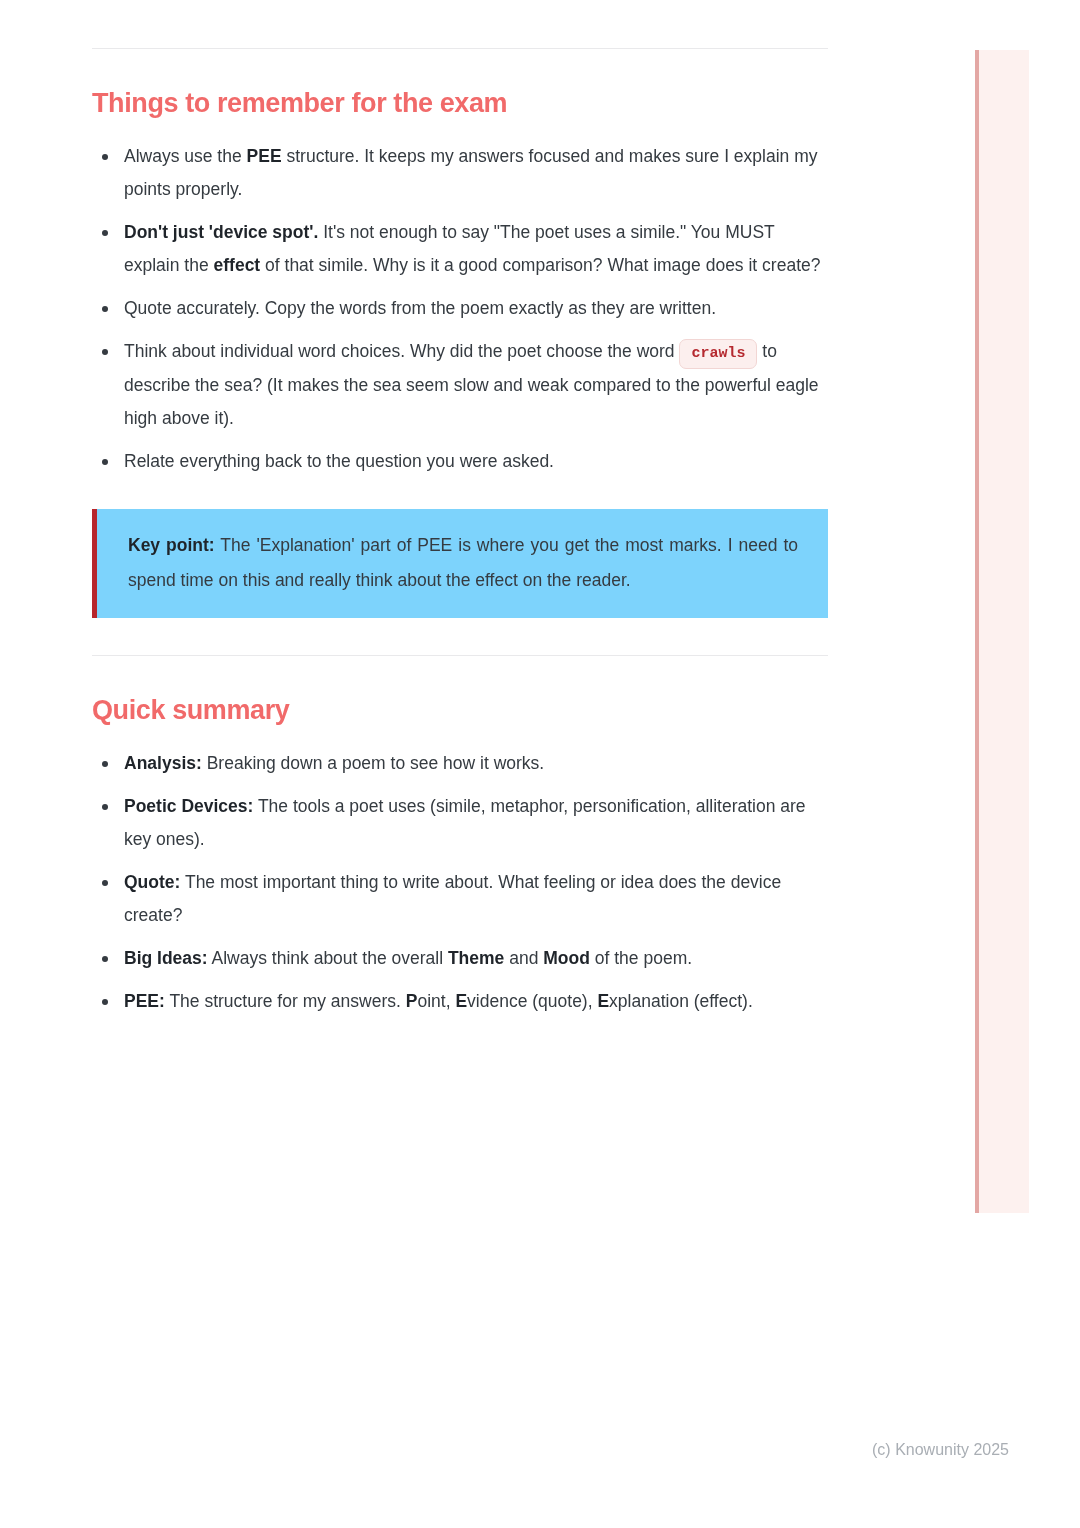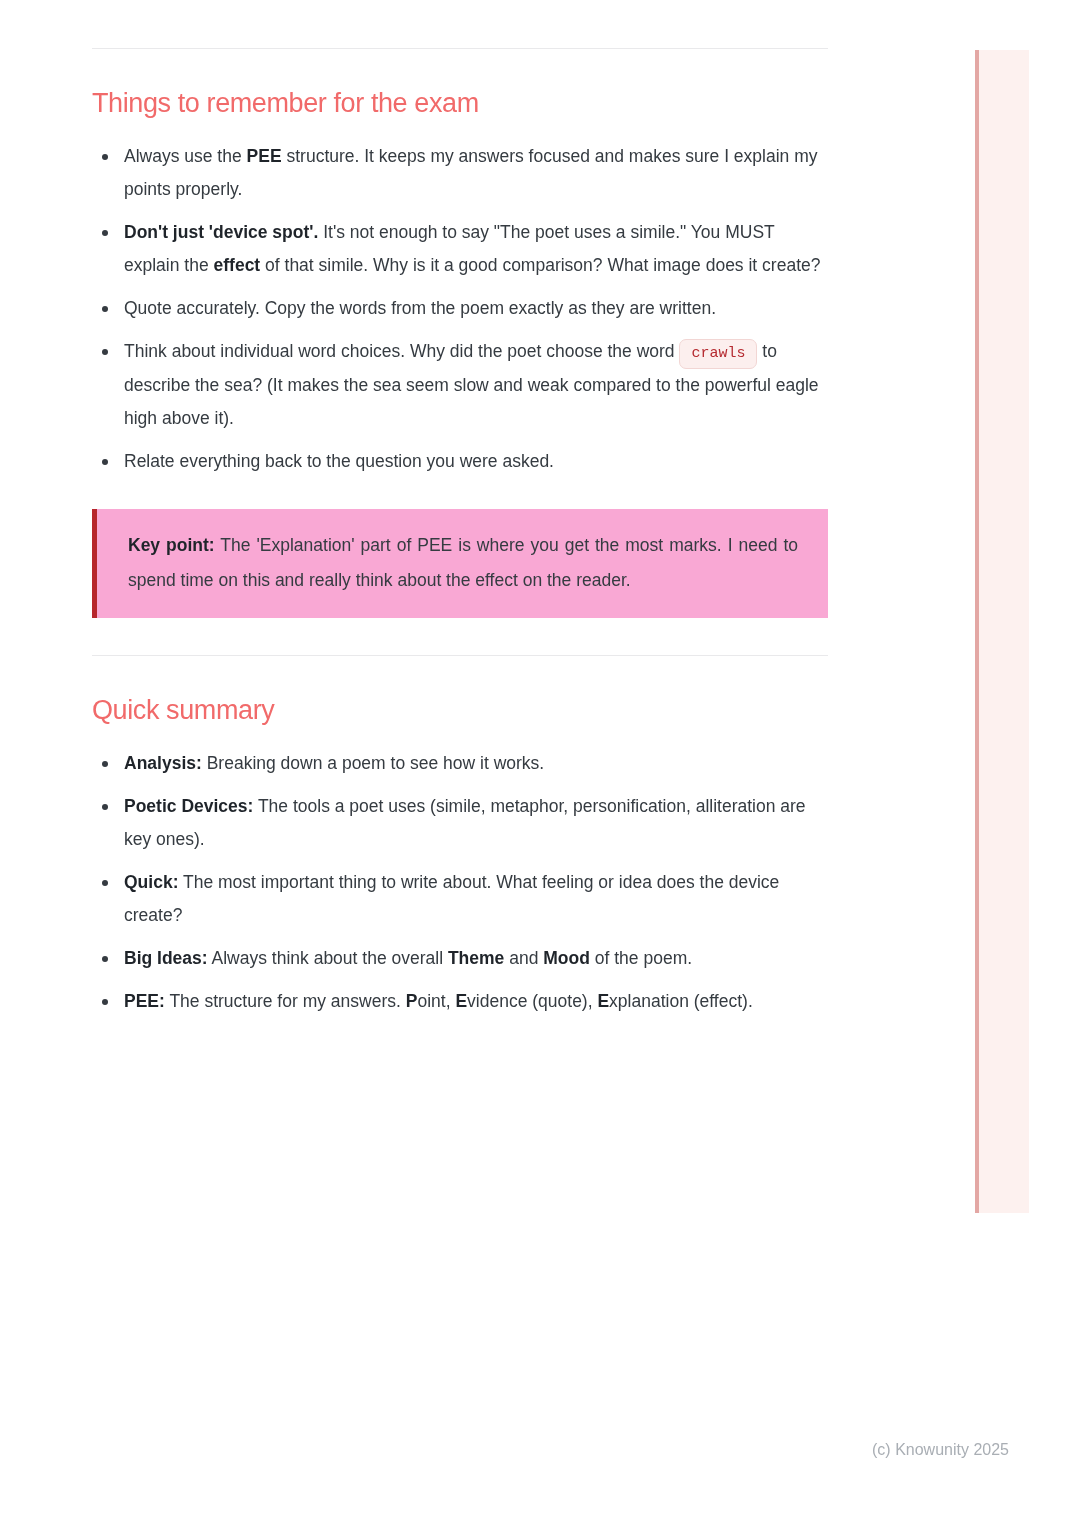--- a/index.html
+++ b/index.html
@@ -23,21 +23,21 @@
     border-top: 1px solid #e9e9eb;
     height: 0;
     margin: 0;
   }
   .divider-top { margin-top: 48px; }
   .divider-mid { margin-top: 37px; }
   h2.section-heading {
     margin: 38px 0 0 0;
     font-size: 27px;
     line-height: 32px;
-    font-weight: 400;
+    font-weight: 700;
     letter-spacing: -0.4px;
     color: #f16a6a;
   }
   ul.notes-list {
     list-style: none;
     margin: 21px 0 0 0;
     padding: 0;
   }
   ul.notes-list li {
     position: relative;
@@ -54,33 +54,33 @@
     top: 13.5px;
     width: 6px;
     height: 6px;
     border-radius: 50%;
     background: #353b41;
   }
   .b { font-weight: 700; color: #1f242a; }
   .code {
     display: inline-block;
     font-family: "Liberation Mono", "DejaVu Sans Mono", monospace;
-    font-weight: 400;
+    font-weight: 700;
     font-size: 15px;
     line-height: 1;
     color: #b52a30;
     background: #fcefee;
     border: 1px solid #f2d6d4;
     border-radius: 7px;
     padding: 6px 11px 7px;
     vertical-align: baseline;
   }
   .callout {
     margin-top: 31px;
-    background: #f9a8d4;
+    background: #7dd3fc;
     border-left: 5px solid #b7262c;
     padding: 19px 30px 20px 31px;
     font-size: 17.5px;
     line-height: 35px;
     text-align: justify;
     color: #353b41;
   }
   .side-strip-line {
     position: absolute;
     left: 975px;
@@ -126,21 +126,21 @@
     <div class="callout"><span class="b">Key point:</span><span> The 'Explanation' part of PEE is where you get the most marks. I need to spend time on this and really think about the effect on the reader.</span></div>
   </section>
 
   <hr class="divider divider-mid">
 
   <section>
     <h2 class="section-heading">Quick summary</h2>
     <ul class="notes-list">
       <li><span class="b">Analysis:</span><span> Breaking down a poem to see how it works.</span></li>
       <li><span class="b">Poetic Devices:</span><span> The tools a poet uses (simile, metaphor, personification, alliteration are key ones).</span></li>
-      <li><span class="b">Quick:</span><span> The most important thing to write about. What feeling or idea does the device create?</span></li>
+      <li><span class="b">Quote:</span><span> The most important thing to write about. What feeling or idea does the device create?</span></li>
       <li><span class="b">Big Ideas:</span><span> Always think about the overall </span><span class="b">Theme</span><span> and </span><span class="b">Mood</span><span> of the poem.</span></li>
       <li><span class="b">PEE:</span><span> The structure for my answers. </span><span class="b">P</span><span>oint, </span><span class="b">E</span><span>vidence (quote), </span><span class="b">E</span><span>xplanation (effect).</span></li>
     </ul>
   </section>
 
 </div>
 
 <div class="side-strip-line"></div>
 <div class="side-strip-panel"></div>
 

